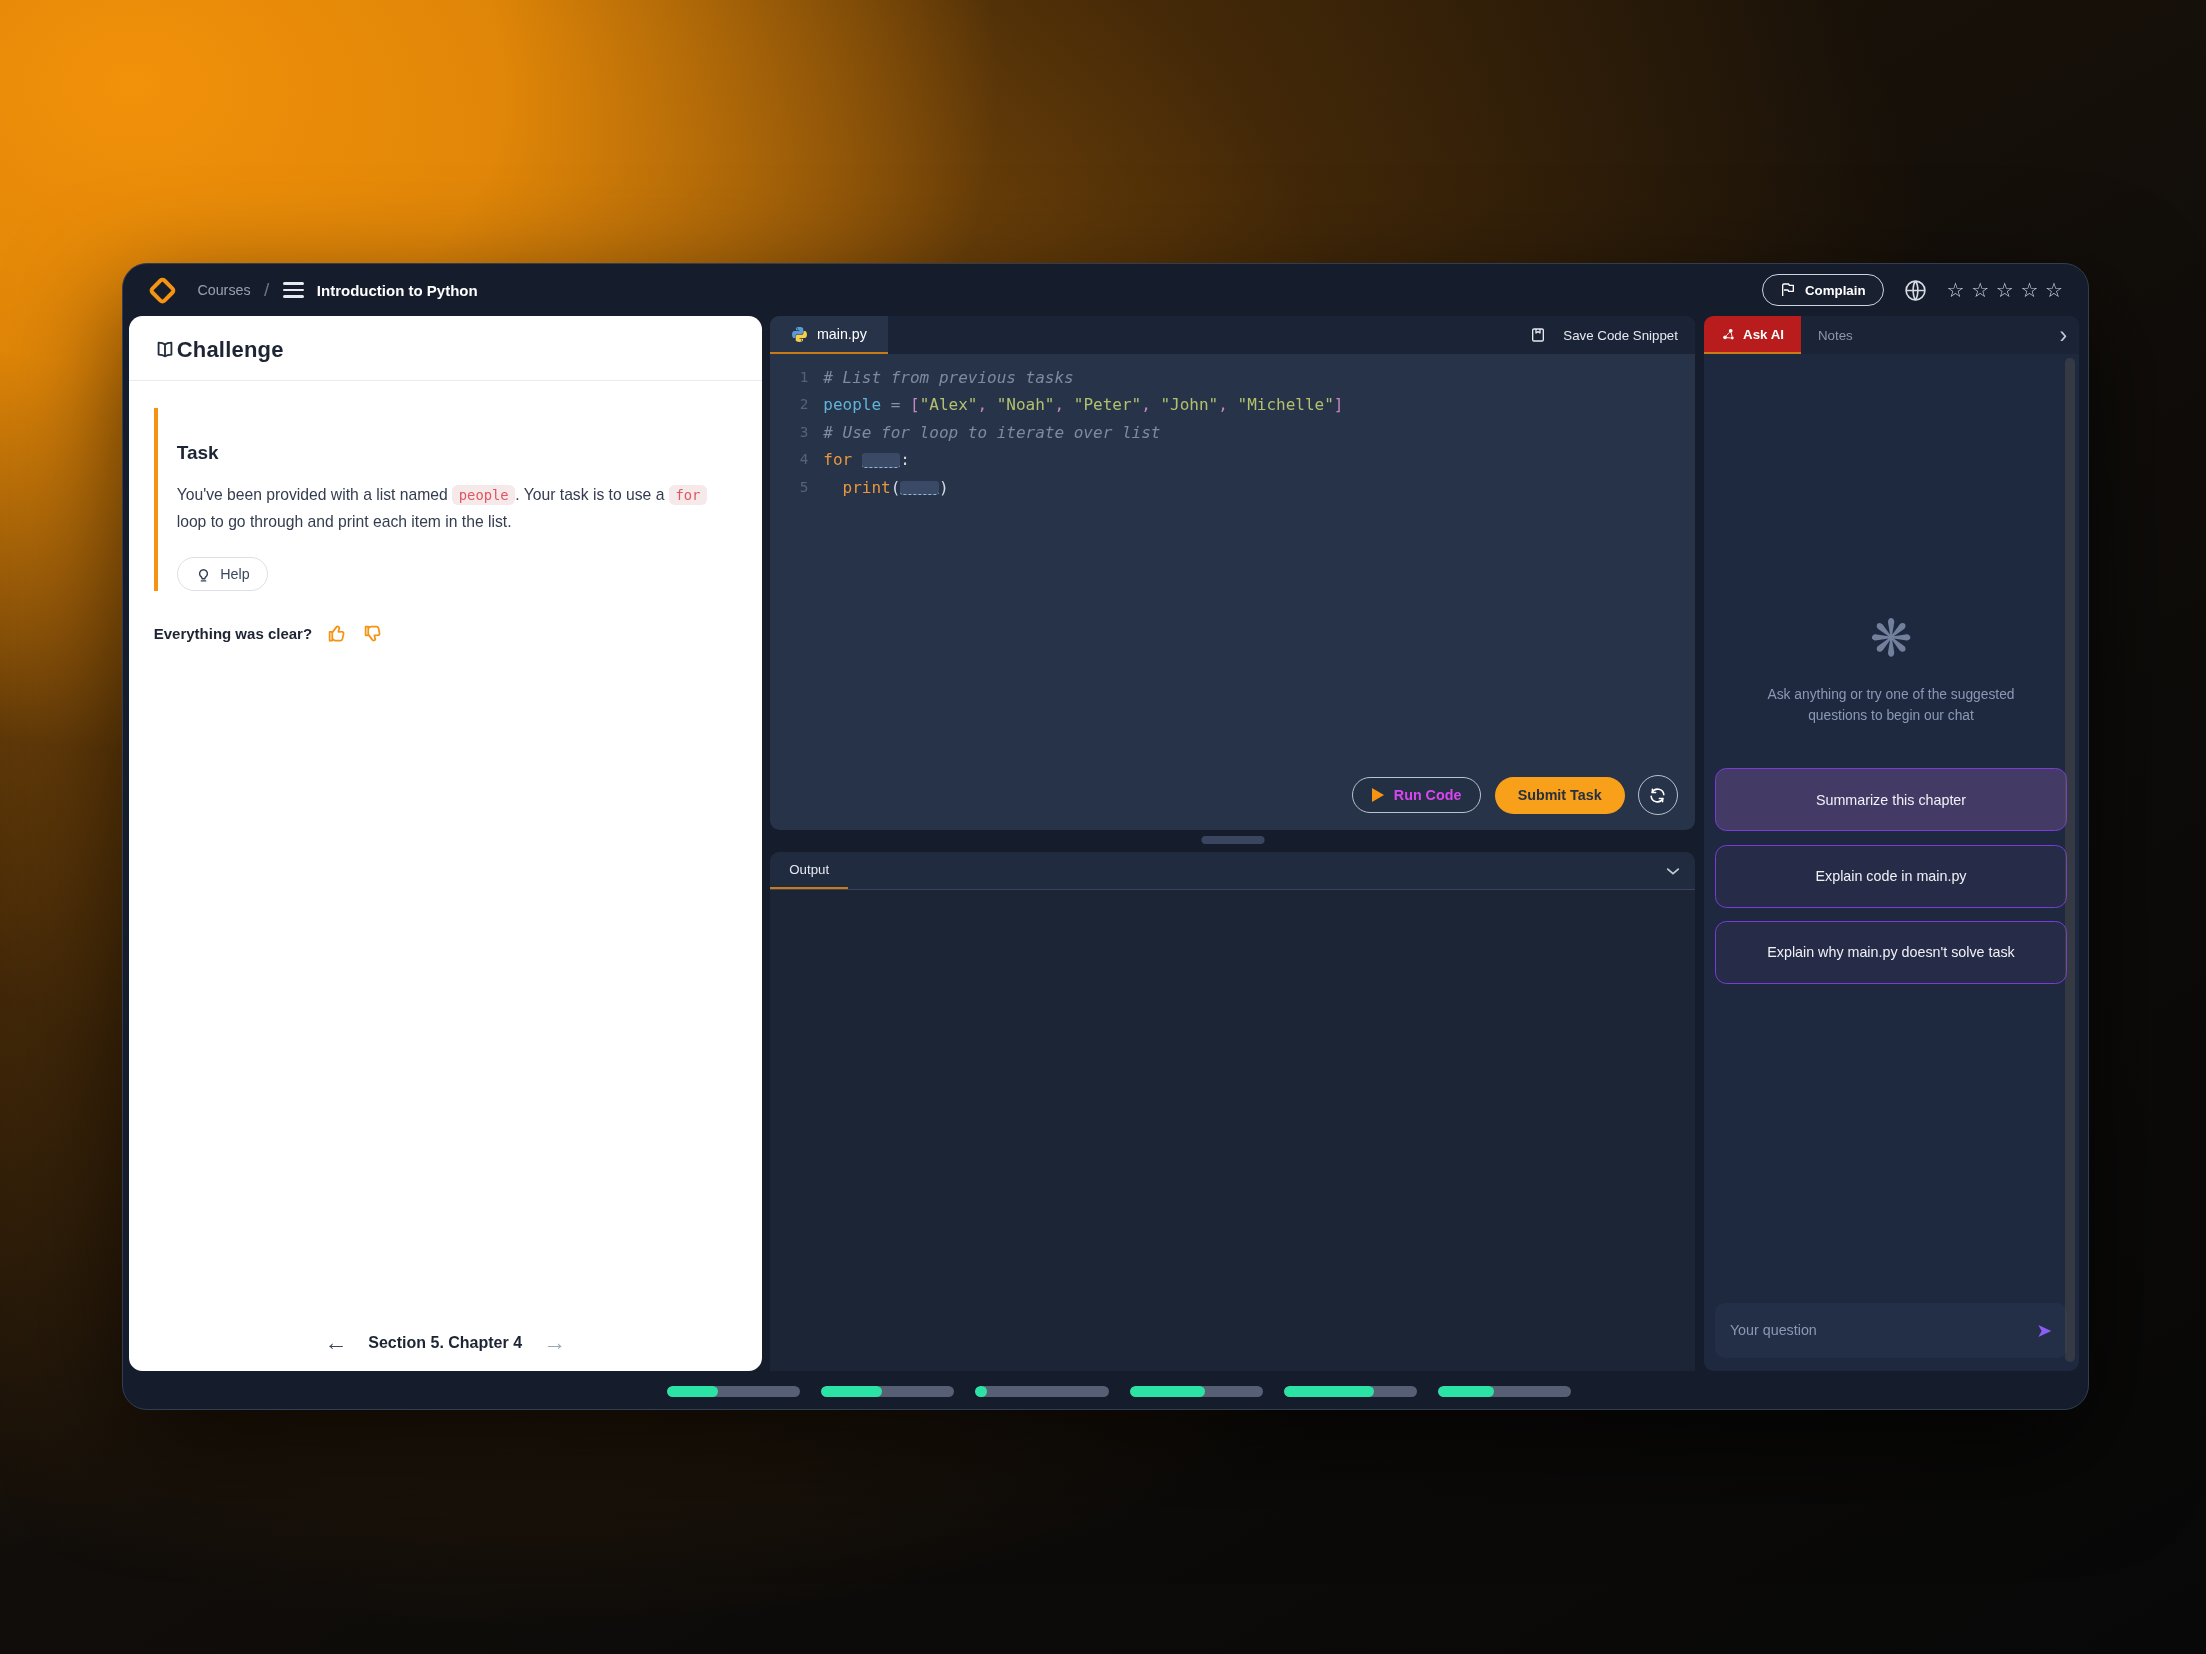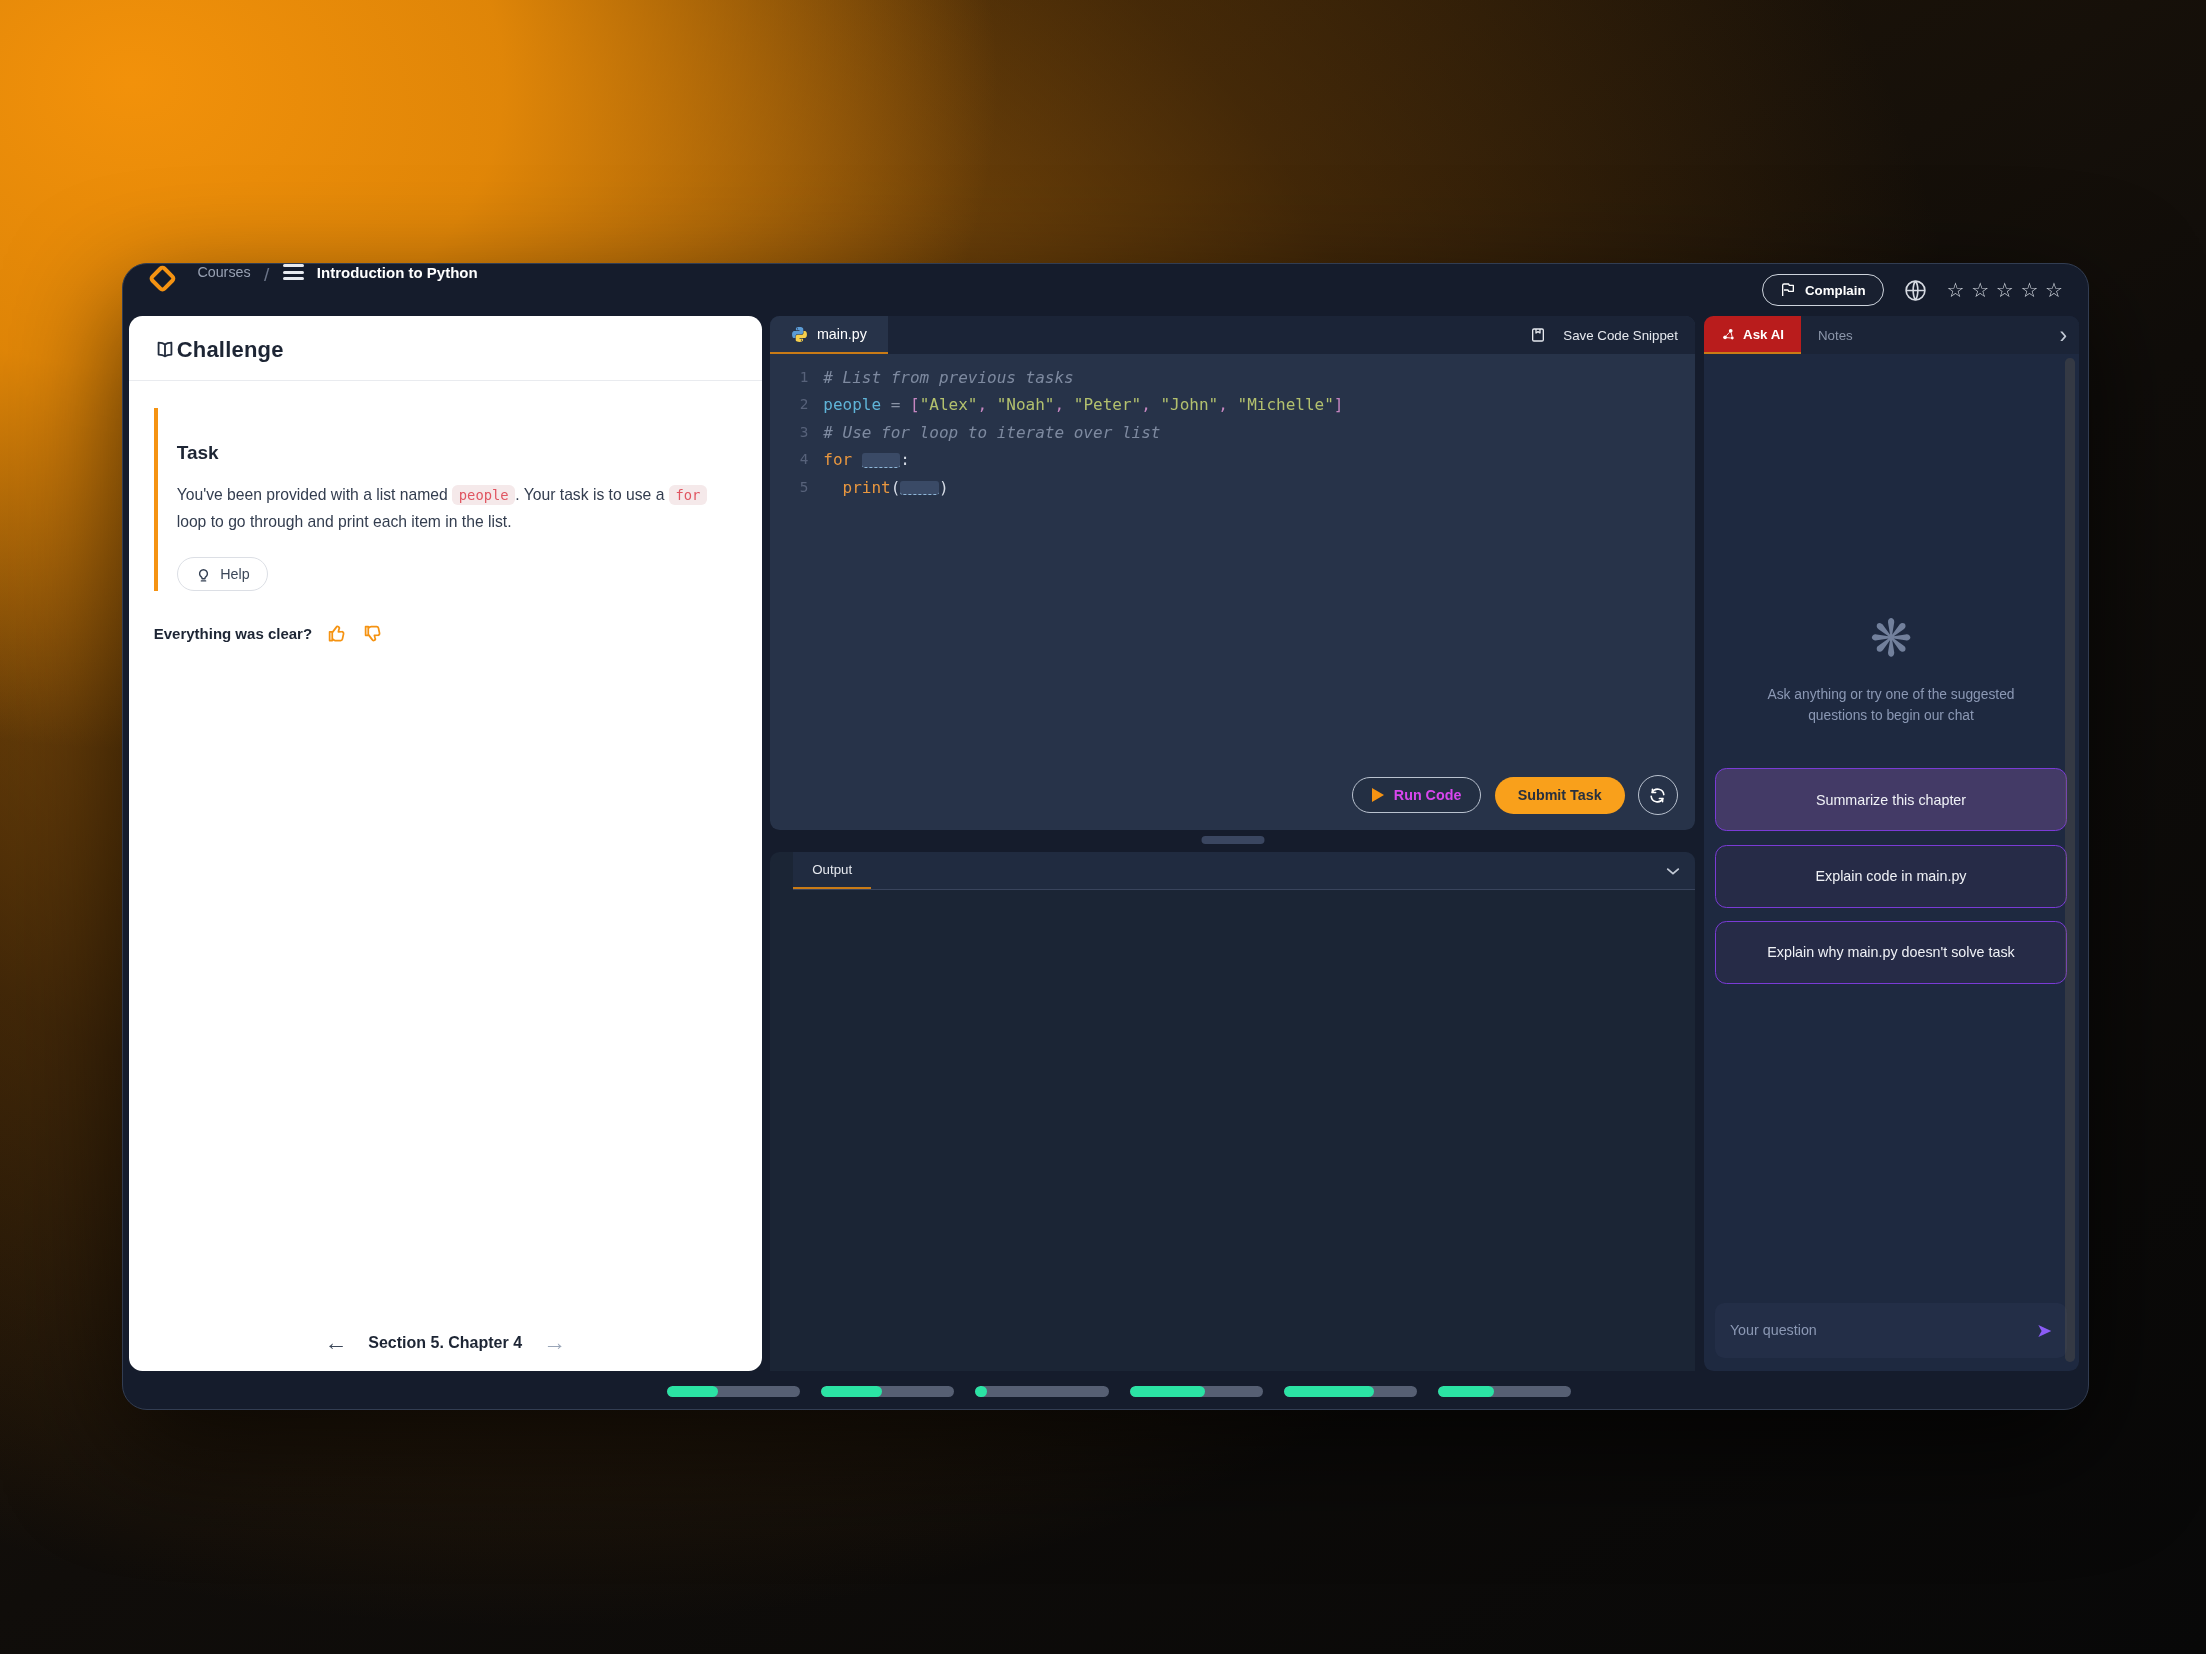--- a/index.html
+++ b/index.html
@@ -14,21 +14,21 @@
   }
 
   
   .window {
     position:absolute; left:122px; top:263px; width:1967px; height:1147px;
     background:#151c2c; border-radius:25px; border:1px solid #323d52;
     box-shadow:0 38px 114px rgba(0,0,0,.65);
   }
 
   
-  .hdr { height:52px; display:flex; padding:0 25px; gap:13.3px; }
+  .hdr { height:52px; display:flex; align-items:center; padding:0 25px; gap:13.3px; }
   .logo { width:28.5px; height:28.5px; position:relative; flex:0 0 auto; }
   .logo::before { content:""; position:absolute; inset:3.8px; transform:rotate(45deg);
     border:4.8px solid #F59312; border-radius:4.8px; }
   .crumb { color:#97a0b2; font-size:14.3px; margin-left:7.6px; }
   .sep { color:#6b7488; font-size:19px; font-weight:300; }
   .burger { width:21px; display:flex; flex-direction:column; gap:3.8px; }
   .burger i { height:2.9px; background:#e7eaf0; border-radius:1.9px; }
   .hdr-title { color:#fff; font-size:15px; font-weight:bold; }
   .hdr-right { margin-left:auto; display:flex; align-items:center; gap:19px; }
   .complain-btn { display:flex; align-items:center; gap:8.6px; border:1.9px solid #cdd3dc;
@@ -98,21 +98,21 @@
   .refresh-btn { width:40px; height:40px; border-radius:50%; border:1.9px solid #b9c2cf;
     background:none; display:flex; align-items:center; justify-content:center; cursor:pointer; }
 
   .divider-zone { height:22px; position:relative; flex:0 0 auto; }
   .drag-handle { position:absolute; left:50%; top:5.7px; transform:translateX(-50%);
     width:63px; height:8.6px; border-radius:4.8px; background:#3a4660; cursor:row-resize; }
 
   .output-card { flex:1; display:flex; flex-direction:column; background:#1b2535;
     border-radius:9.5px 9.5px 0 0; overflow:hidden; }
   .output-bar { height:38px; background:#202b40; display:flex; align-items:center;
-    border-bottom:1px solid #39445c;margin-left:23px; }
+    border-bottom:1px solid #39445c; }
   .output-tab { height:100%; display:flex; align-items:center; padding:0 19px;
     border-bottom:2.9px solid #C97B16; color:#e6e9ef; font-size:13.3px; cursor:pointer; }
   .collapse-btn { margin-left:auto; margin-right:13.3px; background:none; border:none; cursor:pointer; display:flex; }
   .output-body { flex:1; }
 
   
   .ai-panel { width:375px; flex:0 0 auto; background:#1e2940; border-radius:9.5px;
     display:flex; flex-direction:column; position:relative; overflow:hidden; }
   .ai-tabbar { height:38px; background:#1b2437; display:flex; align-items:center; flex:0 0 auto; }
   .ai-tab-active { height:100%; display:flex; align-items:center; gap:7.6px; padding:0 17px;

